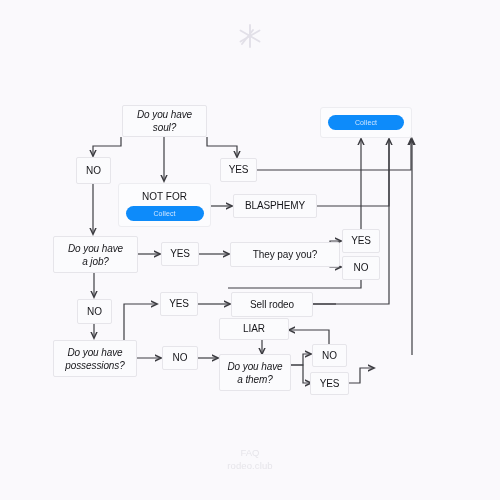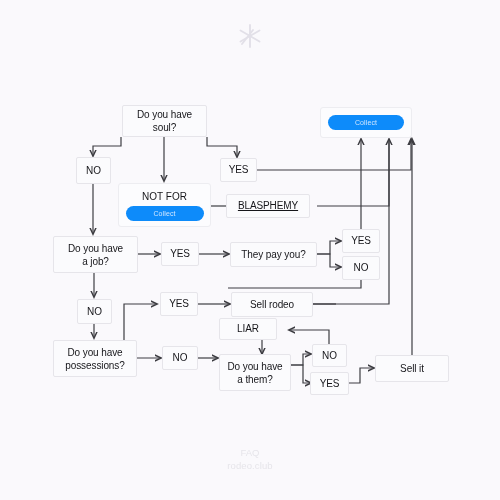--- a/index.html
+++ b/index.html
@@ -25,21 +25,21 @@
     border:1px solid #e6e5ea;
     border-radius:2px;
     display:flex;align-items:center;justify-content:center;
     text-align:center;
     color:#16161a;
     font-size:10px;
     line-height:12px;
     letter-spacing:-0.1px;
     padding:2px 4px;
   }
-  .box.two-line{line-height:13px;}
+  .box.two-line{line-height:13px;font-style:italic;}
 
   
   .cbox{
     position:absolute;
     box-sizing:border-box;
     background:#fcfcfe;
     border:1px solid #ededf1;
     border-radius:3px;
     display:flex;flex-direction:column;align-items:center;justify-content:center;
     color:#16161a;
@@ -161,36 +161,36 @@
 
   <div class="box" style="left:220px;top:158px;width:37px;height:24px;">
     <span>YES</span>
   </div>
 
   <div class="cbox" style="left:118px;top:183px;width:93px;height:44px;">
     <div class="caption">NOT FOR</div>
     <button class="collect-btn" style="width:78px;height:15px;">Collect</button>
   </div>
 
-  <div class="box" style="left:226px;top:194px;width:84px;height:24px;text-decoration:underline;">
+  <div class="box" style="left:233px;top:194px;width:84px;height:24px;">
     <span>BLASPHEMY</span>
   </div>
 
   <div class="box two-line" style="left:53px;top:236px;width:85px;height:37px;">
     <span>
       <span>Do you have</span><br>
       <span>a job?</span>
     </span>
   </div>
 
   <div class="box" style="left:161px;top:242px;width:38px;height:24px;">
     <span>YES</span>
   </div>
 
-  <div class="box" style="left:230px;top:242px;width:87px;height:25px;">
+  <div class="box" style="left:230px;top:242px;width:110px;height:25px;">
     <span>They pay you?</span>
   </div>
 
   <div class="box" style="left:342px;top:229px;width:38px;height:24px;">
     <span>YES</span>
   </div>
 
   <div class="box" style="left:342px;top:256px;width:38px;height:24px;">
     <span>NO</span>
   </div>
@@ -211,41 +211,38 @@
     <span>
       <span>Do you have</span><br>
       <span>possessions?</span>
     </span>
   </div>
 
   <div class="box" style="left:162px;top:346px;width:36px;height:24px;">
     <span>NO</span>
   </div>
 
-  <div class="box" style="left:219px;top:318px;width:58px;height:22px;">
+  <div class="box" style="left:219px;top:318px;width:70px;height:22px;">
     <span>LIAR</span>
   </div>
 
   <div class="box two-line" style="left:219px;top:354px;width:72px;height:37px;">
     <span>
       <span>Do you have</span><br>
       <span>a them?</span>
     </span>
   </div>
 
   <div class="box" style="left:312px;top:344px;width:35px;height:23px;">
     <span>NO</span>
   </div>
 
   <div class="box" style="left:310px;top:372px;width:39px;height:23px;">
     <span>YES</span>
   </div>
 
-  <div class="box" style="left:375px;top:355px;width:74px;height:27px;">
-    <span>Sell it</span>
-  </div>
 
   <div class="footer">
     <div>FAQ</div>
     <div class="f2">rodeo.club</div>
   </div>
 
 </div>
 
 </body></html>

